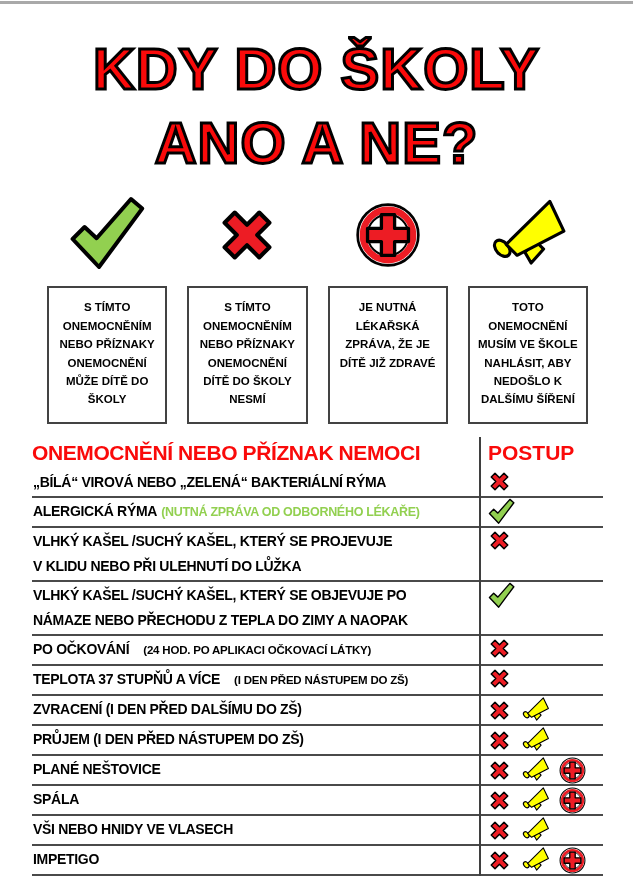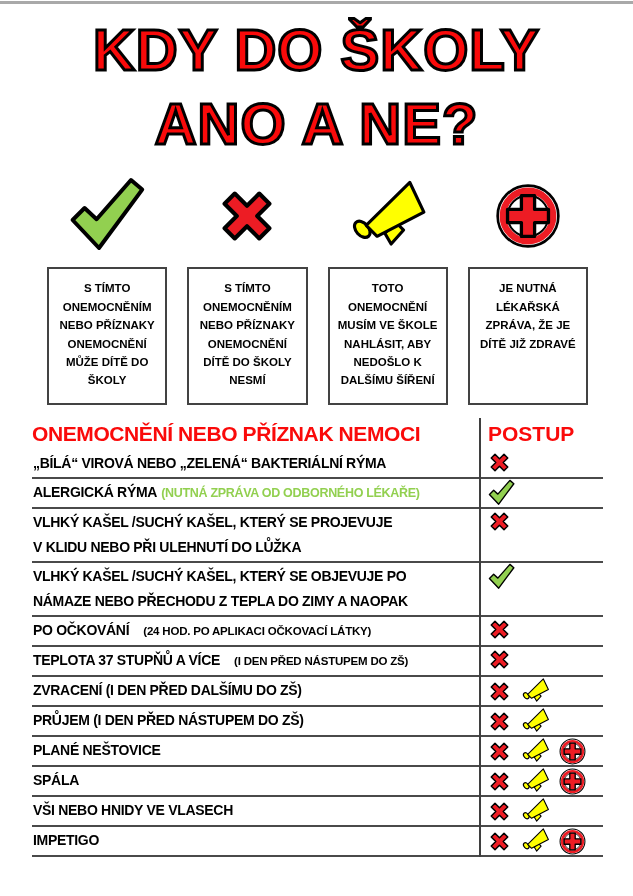--- a/index.html
+++ b/index.html
@@ -19,21 +19,21 @@
     height:896px;
     margin:0 auto;
     background:#fff;
     overflow:hidden;
   }
   .top-edge{
     position:absolute;top:1px;left:0;width:100%;height:3px;background:#a9a9a9;
   }
   
   .title{
-    margin-top:13px;
+    margin-top:32px;
     text-align:center;
     font-size:58px;
     font-weight:800;
     line-height:1.28;
     letter-spacing:1px;
     color:var(--red);
     -webkit-text-stroke:3px #000;
   }
   
   .legend{
@@ -165,37 +165,37 @@
             <use href="#sym-x" xlink:href="#sym-x"></use>
           </svg>
     </div>
     <div class="legend-box">
       <span class="legend-text">S TÍMTO ONEMOCNĚNÍM NEBO PŘÍZNAKY ONEMOCNĚNÍ DÍTĚ DO ŠKOLY NESMÍ</span>
     </div>
   </div>
 
   <div class="legend-col">
     <div class="legend-icon-wrap">
+      <svg viewBox="0 0 100 100" class="big-medical">
+            <use href="#sym-medical" xlink:href="#sym-medical"></use>
+          </svg>
+    </div>
+    <div class="legend-box">
+      <span class="legend-text">JE NUTNÁ LÉKAŘSKÁ ZPRÁVA, ŽE JE DÍTĚ JIŽ ZDRAVÉ</span>
+    </div>
+  </div>
+
+  <div class="legend-col">
+    <div class="legend-icon-wrap">
       <svg viewBox="0 0 100 100" class="big-megaphone">
             <use href="#sym-megaphone" xlink:href="#sym-megaphone"></use>
           </svg>
     </div>
     <div class="legend-box">
       <span class="legend-text">TOTO ONEMOCNĚNÍ MUSÍM VE ŠKOLE NAHLÁSIT, ABY NEDOŠLO K DALŠÍMU ŠÍŘENÍ</span>
-    </div>
-  </div>
-
-  <div class="legend-col">
-    <div class="legend-icon-wrap">
-      <svg viewBox="0 0 100 100" class="big-medical">
-            <use href="#sym-medical" xlink:href="#sym-medical"></use>
-          </svg>
-    </div>
-    <div class="legend-box">
-      <span class="legend-text">JE NUTNÁ LÉKAŘSKÁ ZPRÁVA, ŽE JE DÍTĚ JIŽ ZDRAVÉ</span>
     </div>
   </div>
 </div>
 
   <div class="table">
     <div class="thead">
       <div class="th-left">ONEMOCNĚNÍ NEBO PŘÍZNAK NEMOCI</div>
       <div class="th-right">POSTUP</div>
     </div>
     <div>

